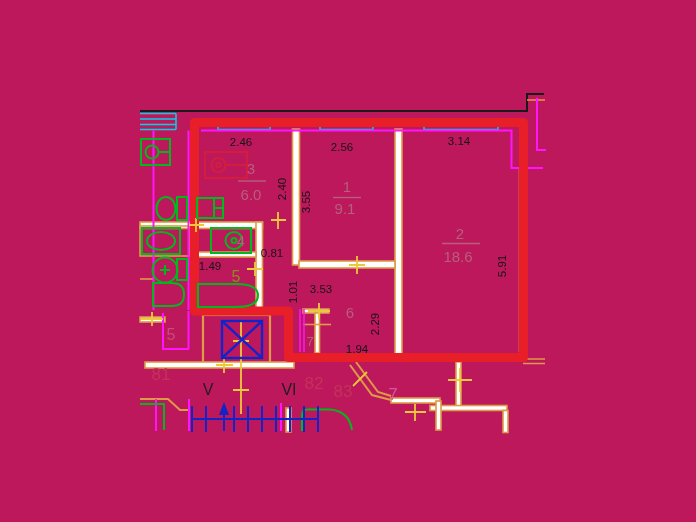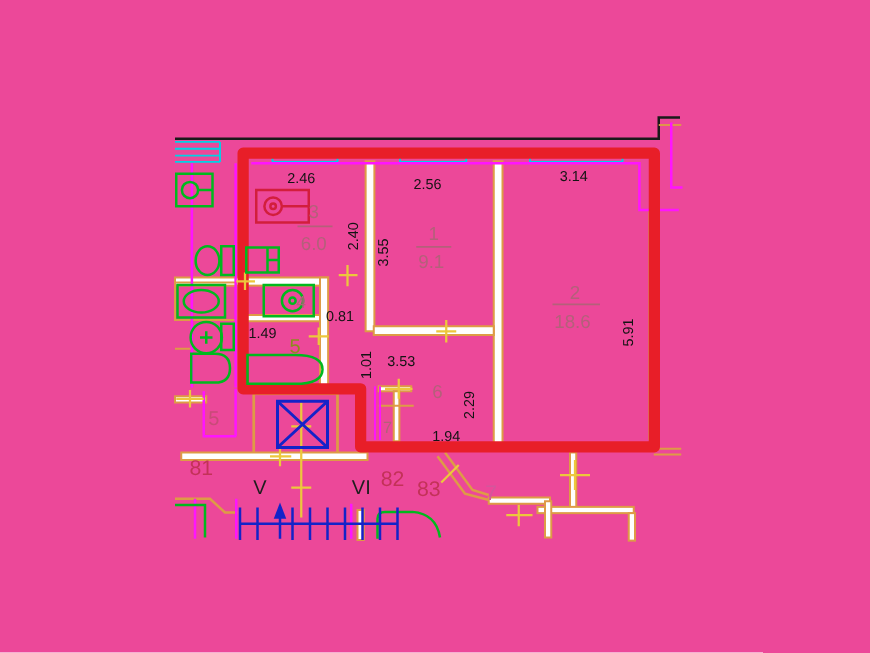--- a/index.html
+++ b/index.html
@@ -1,16 +1,16 @@
 <!DOCTYPE html>
 <html><head>
 <meta charset="utf-8">
 <style>
   html,body{margin:0;padding:0;background:#ffffff;}
-  .stage{position:relative;width:696px;height:522px;background:#ec4899;overflow:hidden;
+  .stage{position:relative;width:696px;height:522px;background:#be185d;overflow:hidden;
          font-family:"Liberation Sans", sans-serif;}
   svg{display:block;}
   text{font-family:"Liberation Sans", sans-serif;}
   .dim{font-size:11.5px;fill:#141414;}
   .room-num{font-size:15px;fill:#b4607a;}
   .room-area{font-size:15px;fill:#b4607a;}
   .unit{font-size:17px;fill:#c33258;}
   .sect{font-size:16px;fill:#1e1e1e;}
 </style>
 </head>

